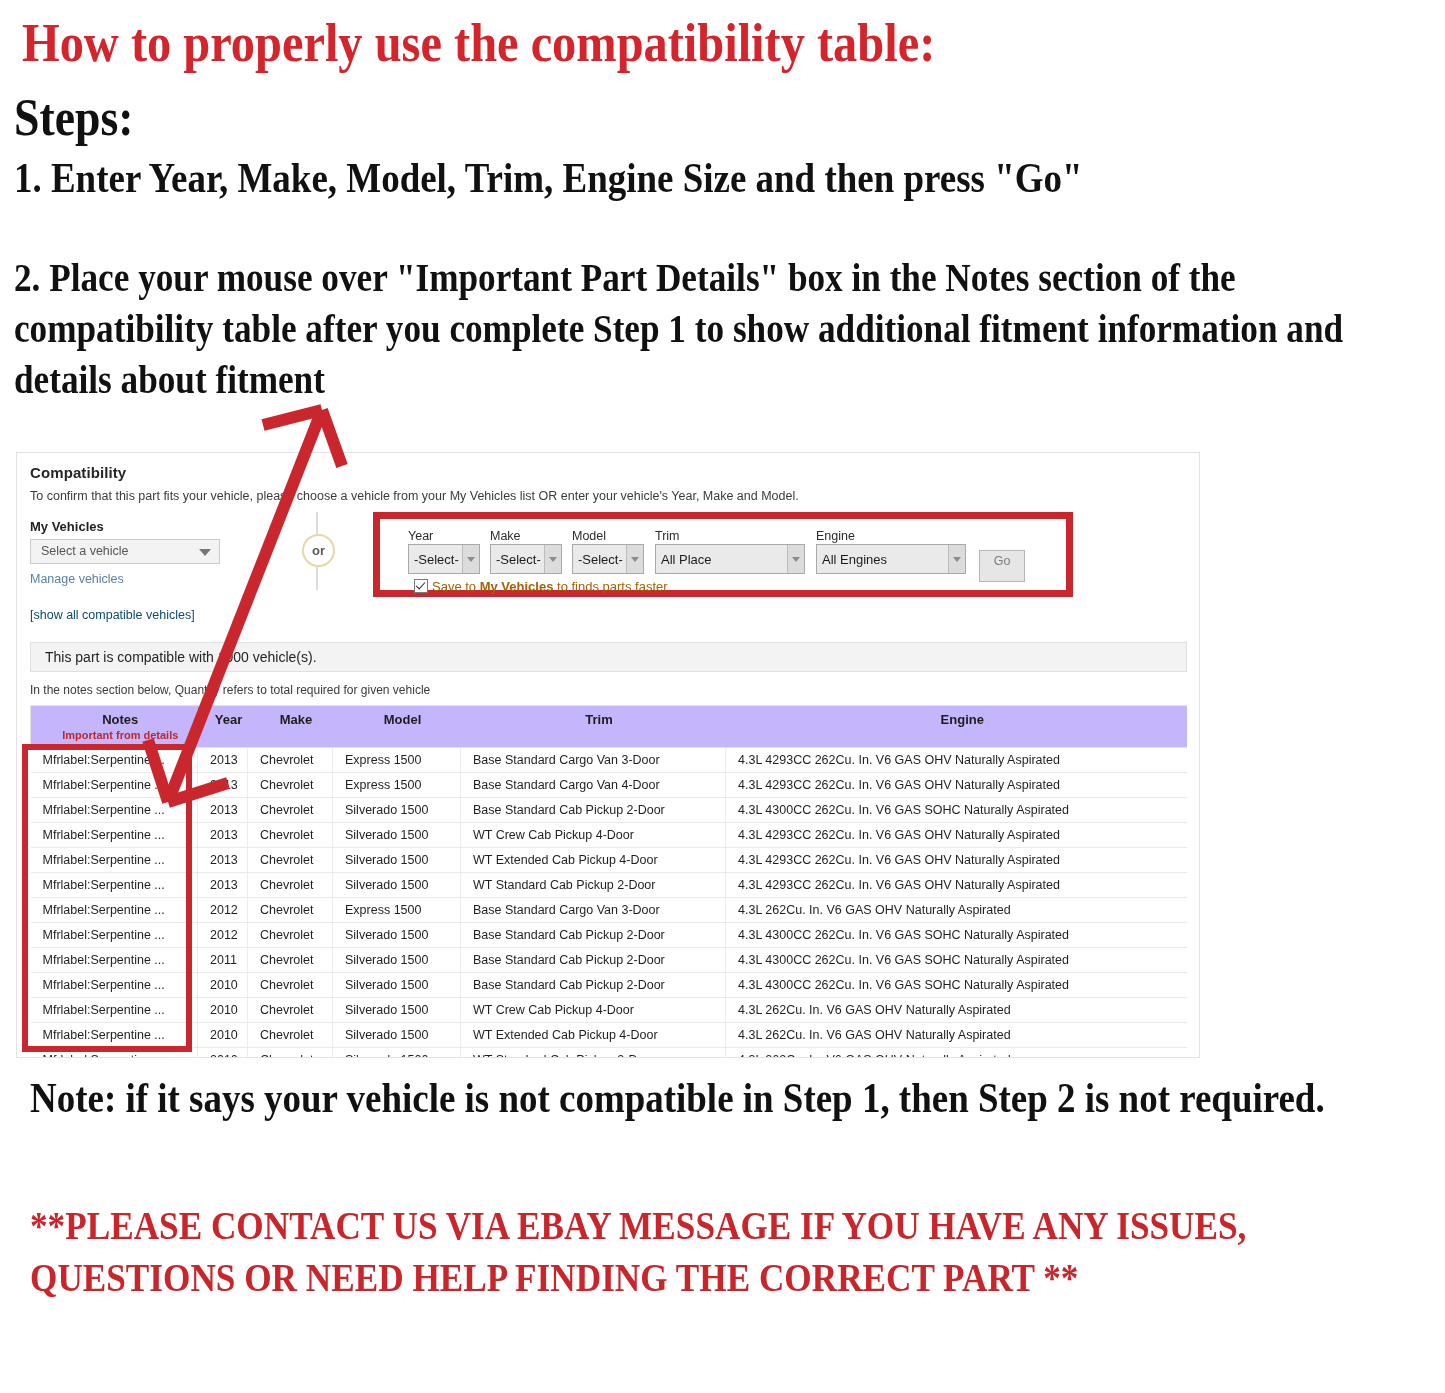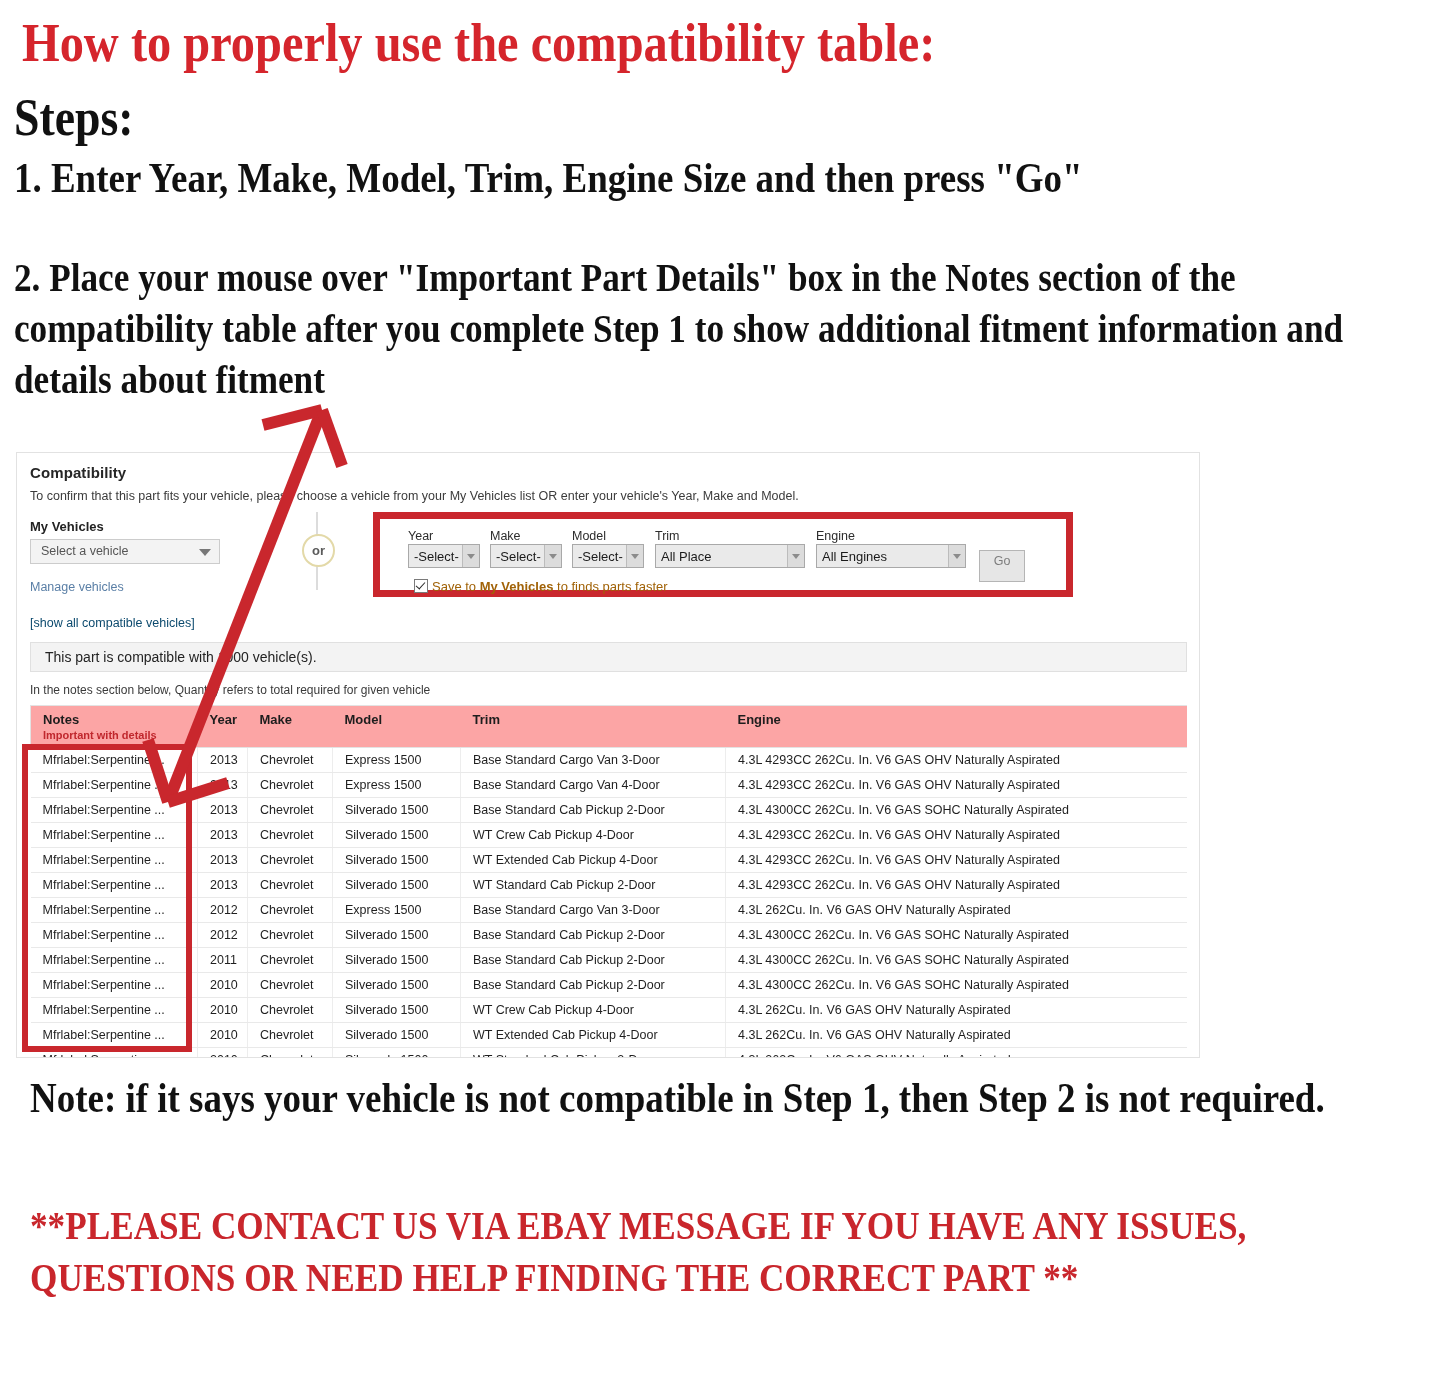--- a/index.html
+++ b/index.html
@@ -83,21 +83,21 @@
   }
   .mv-caret{
     position:absolute;right:8px;top:9px;
     width:0;height:0;
     border-left:6px solid transparent;
     border-right:6px solid transparent;
     border-top:7px solid #777;
   }
   .link{
     position:absolute;left:13px;
-    font-size:12.5px;color:#5a7fa6;margin-top:8px;
+    font-size:12.5px;color:#5a7fa6;
   }
   #manage-link{top:119px;}
   #showall-link{top:155px;color:#0c4a6e;}
 
   
   #or-wrap{position:absolute;left:297px;top:512px;width:40px;height:78px;}
   #or-line{position:absolute;left:19px;top:0;width:2px;height:78px;background:#dcdcdc;}
   #or-circle{
     position:absolute;left:5px;top:22px;
     width:29px;height:29px;border-radius:50%;
@@ -110,21 +110,21 @@
   #form-redbox{
     position:absolute;left:373px;top:512px;
     width:700px;height:85px;
     border:7px solid #c9272d;
     box-sizing:border-box;
     background:#fff;
   }
   .fld{position:absolute;top:10px;}
   .fld-label{font-size:12.5px;color:#2c2c2c;margin-bottom:1px;}
   .fld-box{
-    height:24px;background:#eaeaea;border:1px solid #a9a9a9;
+    height:30px;background:#eaeaea;border:1px solid #a9a9a9;
     box-sizing:border-box;display:flex;align-items:center;
   }
   .fld-val{
     flex:1;font-size:13px;color:#1b1b1b;padding-left:5px;
     white-space:nowrap;overflow:hidden;
   }
   .fld-arrow{
     width:16px;height:100%;background:#dcdcdc;
     border-left:1px solid #bcbcbc;
     display:flex;align-items:center;justify-content:center;
@@ -167,22 +167,22 @@
     font-size:12px;color:#3a3a3a;
   }
 
   
   #tbl{
     position:absolute;left:13px;top:252px;
     width:1157px;border-collapse:collapse;
     table-layout:fixed;
   }
   #tbl th{
-    background:#fca5a5;border:1px solid #e3e3e3;border-left:none;border-right:none;
-    text-align:left;font-size:13px;color:#1d1d1d;font-weight:bold;
+    background:#c4b5fd;border:1px solid #e3e3e3;border-left:none;border-right:none;
+    text-align:center;font-size:13px;color:#1d1d1d;font-weight:bold;
     padding:6px 0 6px 12px;height:29px;vertical-align:top;
   }
   #tbl th.notes-h{border-left:1px solid #e3e3e3;}
   .notes-sub{display:block;font-size:11px;color:#c0272d;font-weight:bold;margin-top:2px;}
   #tbl td{
     border-bottom:1px solid #e9e9e9;
     font-size:12.5px;color:#1f1f1f;
     padding:5px 0 5px 12px;height:14px;white-space:nowrap;
     overflow:hidden;text-overflow:ellipsis;
   }
@@ -239,21 +239,21 @@
         <col class="col-year">
         <col class="col-make">
       <col class="col-model">
         <col class="col-trim">
         <col class="col-engine">
     </colgroup>
     <thead>
       <tr>
         <th class="notes-h">
           <span>Notes</span>
-          <span class="notes-sub">Important with details</span>
+          <span class="notes-sub">Important from details</span>
         </th>
         <th>Year</th>
         <th>Make</th>
         <th>Model</th>
         <th>Trim</th>
         <th>Engine</th>
       </tr>
     </thead>
     <tbody id="tbl-body">
         <tr>

